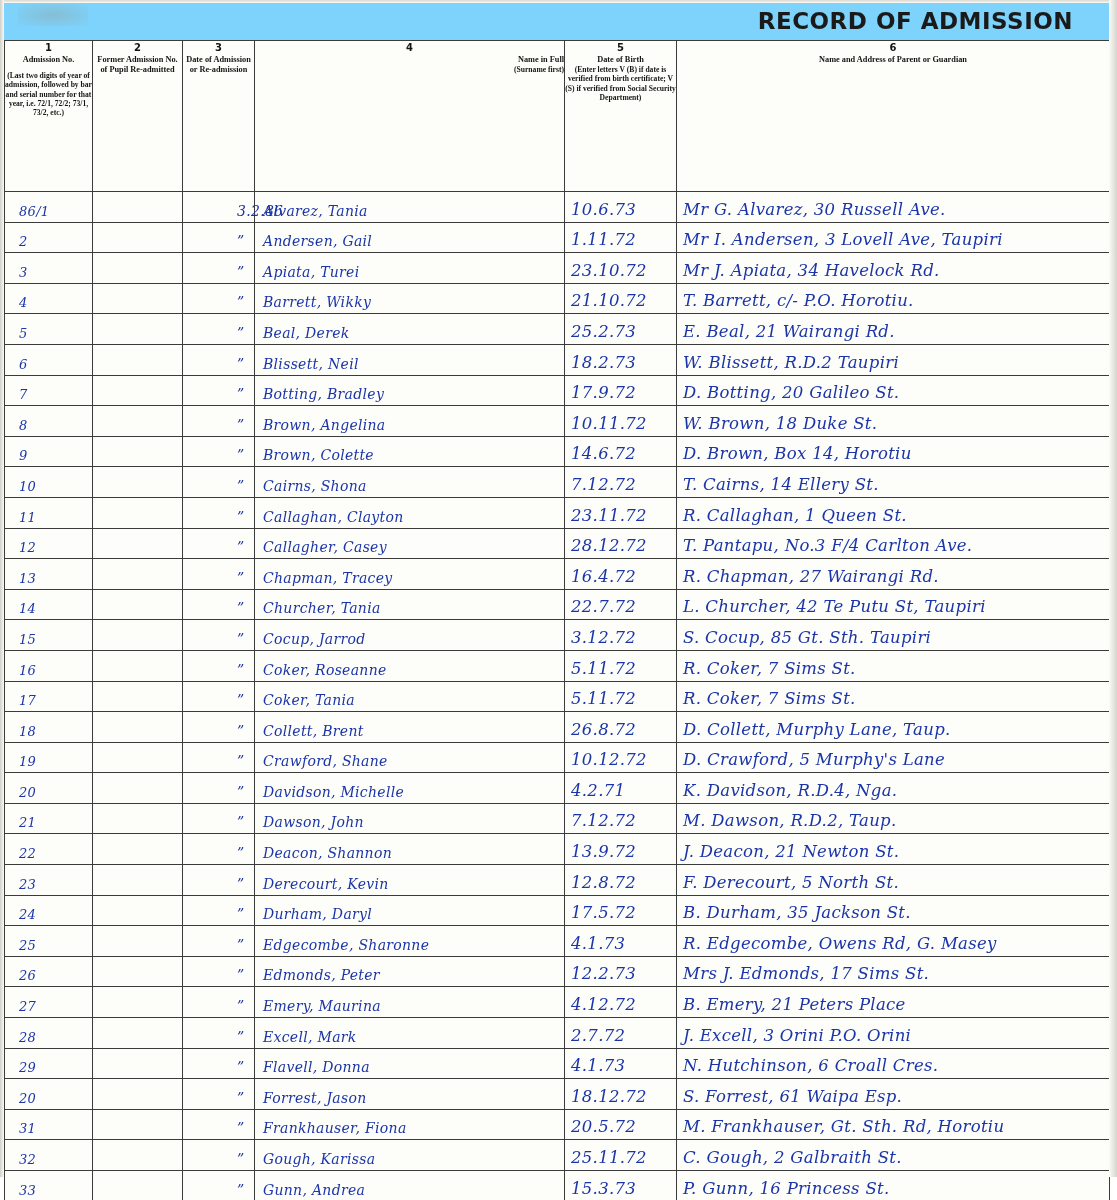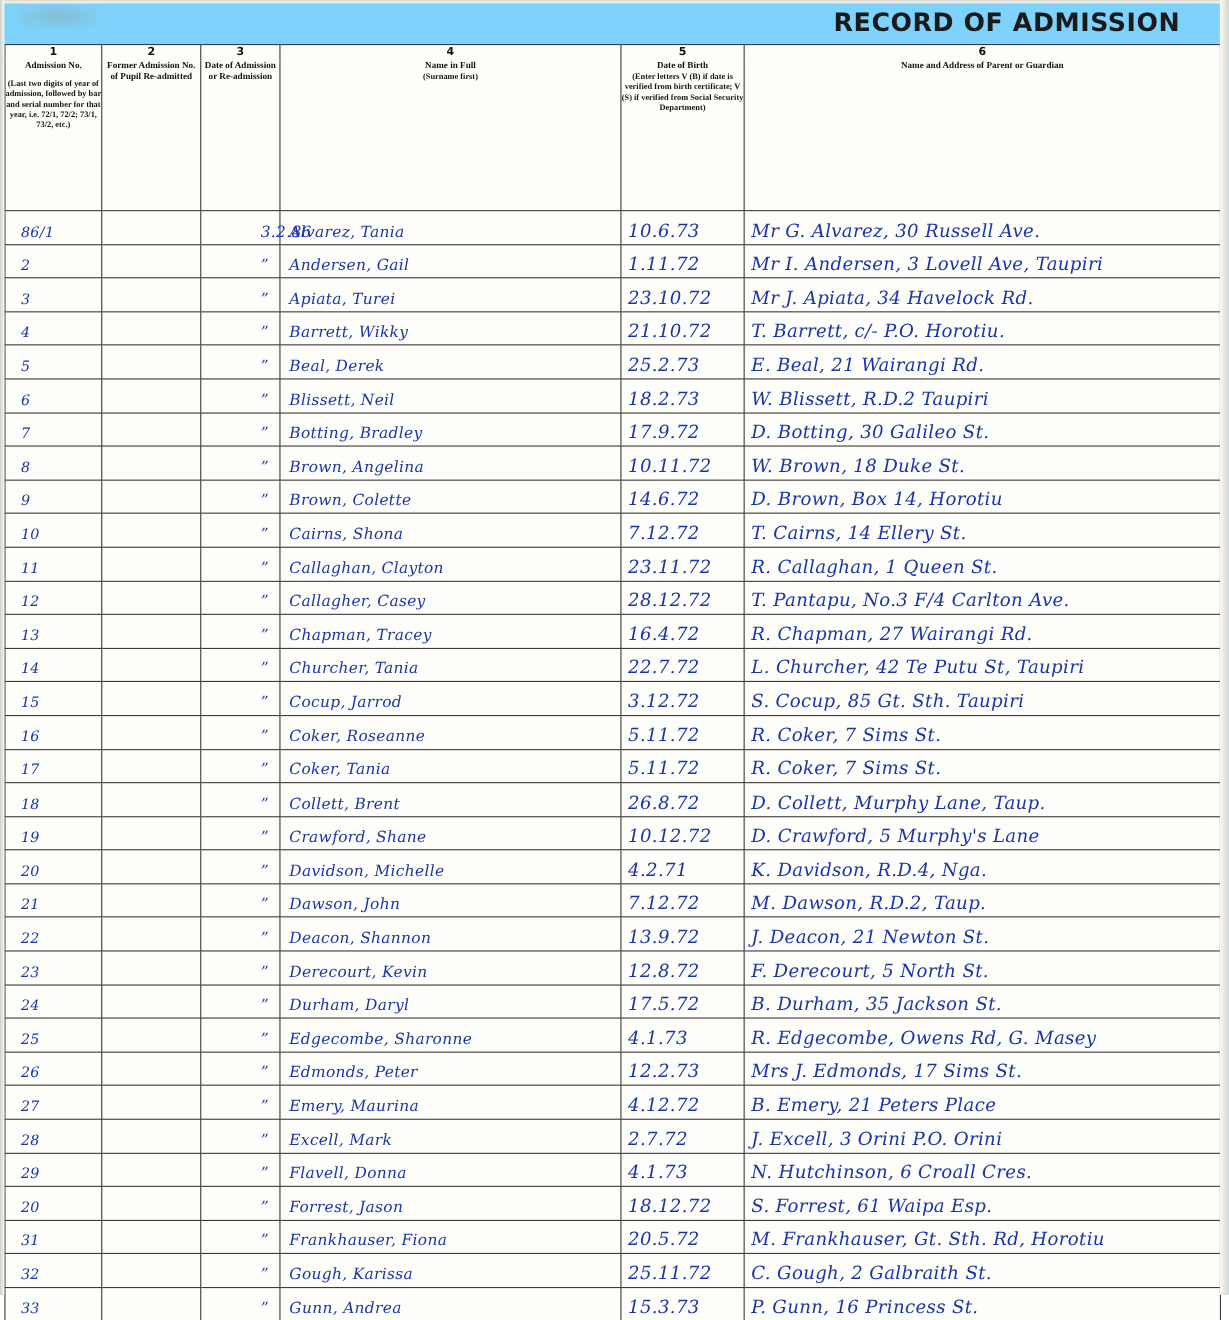--- a/index.html
+++ b/index.html
@@ -77,21 +77,21 @@
     font-size: 7.6px;
   }
   .colhead .pad {
     display: block;
     height: 6px;
   }
   
   .head-c1 { padding-top: 4px; }
   .head-c2 { padding-top: 30px; }
   .head-c3 { padding-top: 30px; }
-  .head-c4 { padding-top: 46px; }
+  .head-c4 { padding-top: 46px; text-align: right; }
   .head-c5 { padding-top: 18px; }
   .head-c6 { padding-top: 52px; }
 
   
   tr.entry td {
     height: 29.6px;
   }
   .cell-inner {
     height: 29.6px;
     position: relative;
@@ -435,21 +435,21 @@
               <span class="hand">Botting,  Bradley</span>
             </div>
           </td>
           <td class="c5">
             <div class="cell-inner">
               <span class="hand">17.9.72</span>
             </div>
           </td>
           <td class="c6">
             <div class="cell-inner">
-              <span class="hand">D. Botting, 30 Galileo St.</span>
+              <span class="hand">D. Botting, 20 Galileo St.</span>
             </div>
           </td>
         </tr>
         <tr class="entry">
           <td class="c1">
             <div class="cell-inner">
               <span class="hand">8</span>
             </div>
           </td>
           <td class="c2">

